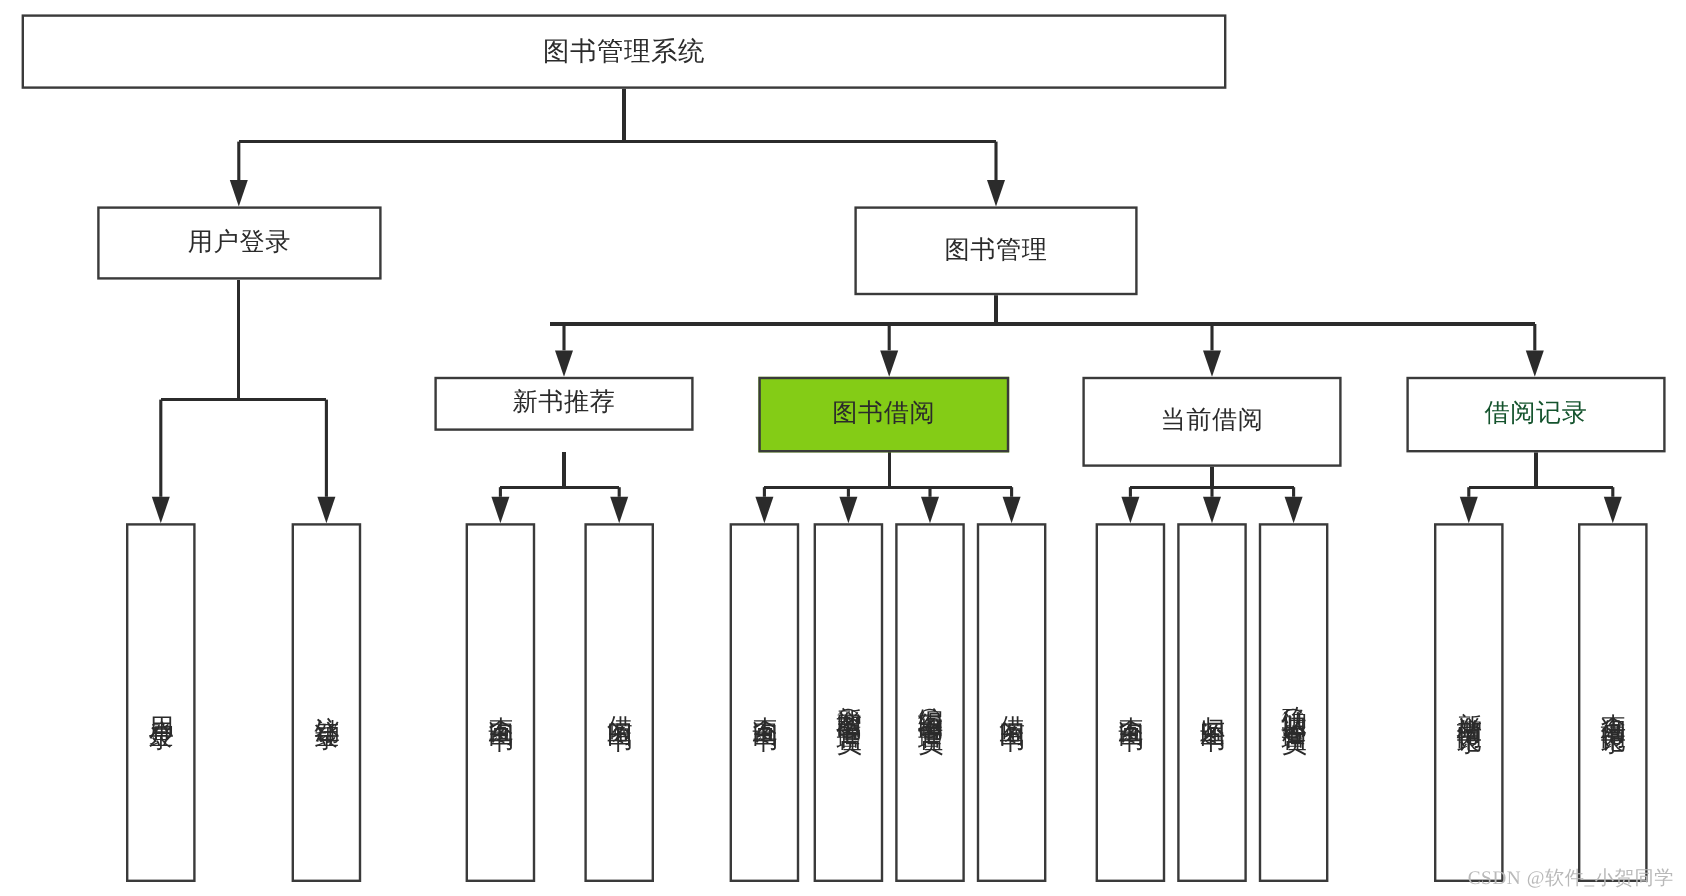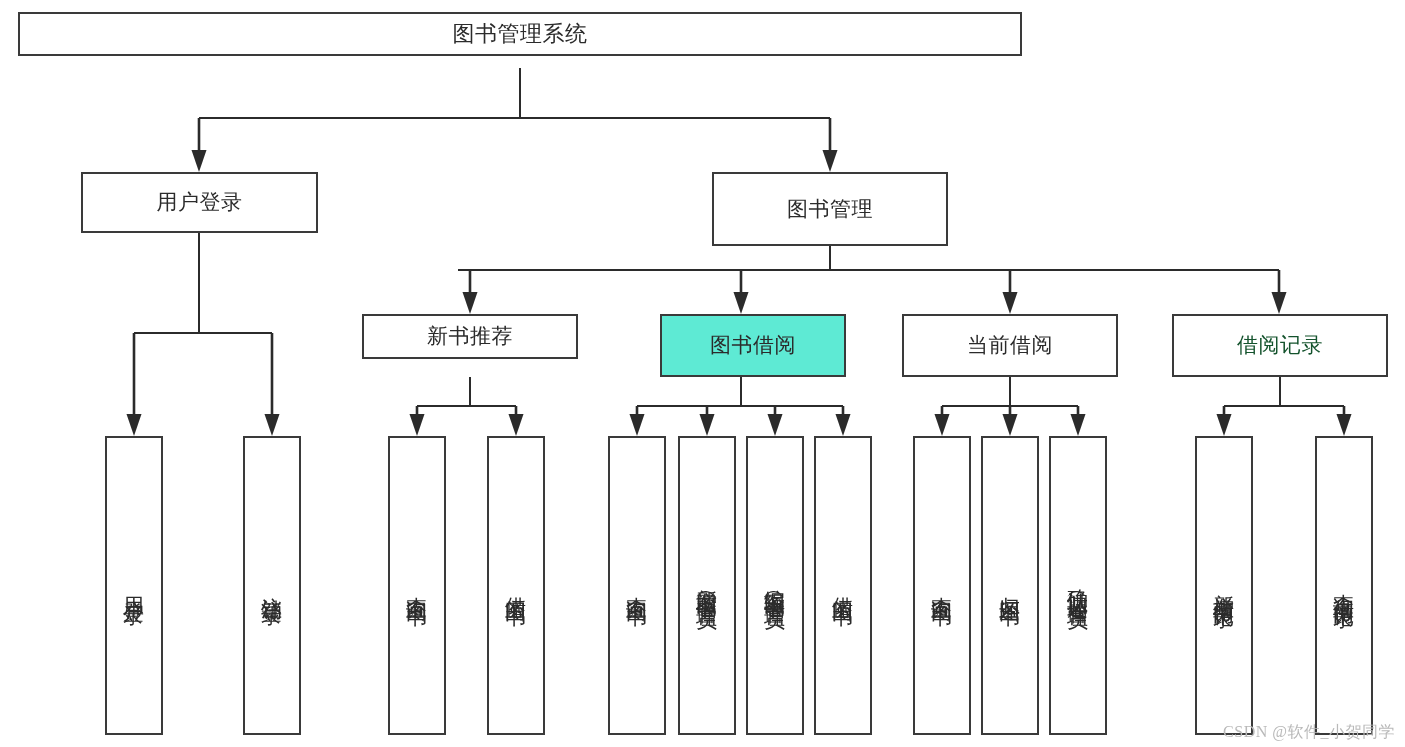--- a/index.html
+++ b/index.html
@@ -183,36 +183,36 @@
           <polygon points="1216.5,414 1231.5,414 1224,436" fill="#2b2b2b" stroke="none"></polygon>
         </g>
         <g>
           <line x1="1344" y1="406" x2="1344" y2="414" stroke="#2b2b2b"></line>
           <polygon points="1336.5,414 1351.5,414 1344,436" fill="#2b2b2b" stroke="none"></polygon>
         </g>
       </g>
   </svg>
 
   <div id="nodes-layer">
-      <div class="node horizontal root" style="left: 18px; top: 12px; width: 1004px; height: 44px; border-color: rgb(58, 58, 58); background: rgb(255, 255, 255);">
+      <div class="node horizontal root" style="left: 18px; top: 12px; width: 1004px; height: 62px; border-color: rgb(58, 58, 58); background: rgb(255, 255, 255);">
         <span class="label" style="color: rgb(43, 43, 43);">图书管理系统</span>
       </div>
       <div class="node horizontal" style="left: 81px; top: 172px; width: 237px; height: 61px; border-color: rgb(58, 58, 58); background: rgb(255, 255, 255);">
         <span class="label" style="color: rgb(43, 43, 43);">用户登录</span>
       </div>
       <div class="node horizontal" style="left: 712px; top: 172px; width: 236px; height: 74px; border-color: rgb(58, 58, 58); background: rgb(255, 255, 255);">
         <span class="label" style="color: rgb(43, 43, 43);">图书管理</span>
       </div>
       <div class="node horizontal" style="left: 362px; top: 314px; width: 216px; height: 45px; border-color: rgb(58, 58, 58); background: rgb(255, 255, 255);">
         <span class="label" style="color: rgb(43, 43, 43);">新书推荐</span>
       </div>
-      <div class="node horizontal" style="left: 660px; top: 314px; width: 186px; height: 63px; border-color: rgb(58, 58, 58); background: #5eead4;">
+      <div class="node horizontal" style="left: 632px; top: 314px; width: 209px; height: 63px; border-color: rgb(58, 58, 58); background: #84cc16;">
         <span class="label" style="color: rgb(43, 43, 43);">图书借阅</span>
       </div>
-      <div class="node horizontal" style="left: 902px; top: 314px; width: 216px; height: 63px; border-color: rgb(58, 58, 58); background: rgb(255, 255, 255);">
+      <div class="node horizontal" style="left: 902px; top: 314px; width: 216px; height: 75px; border-color: rgb(58, 58, 58); background: rgb(255, 255, 255);">
         <span class="label" style="color: rgb(43, 43, 43);">当前借阅</span>
       </div>
       <div class="node horizontal" style="left: 1172px; top: 314px; width: 216px; height: 63px; border-color: rgb(58, 58, 58); background: rgb(255, 255, 255);">
         <span class="label" style="color: #14532d;">借阅记录</span>
       </div>
       <div class="node vertical" style="left: 105px; top: 436px; width: 58px; height: 299px; border-color: rgb(58, 58, 58); background: rgb(255, 255, 255);">
         <span class="label" style="color: rgb(43, 43, 43);">用户登录</span>
       </div>
       <div class="node vertical" style="left: 243px; top: 436px; width: 58px; height: 299px; border-color: rgb(58, 58, 58); background: rgb(255, 255, 255);">
         <span class="label" style="color: rgb(43, 43, 43);">注销登录</span>

